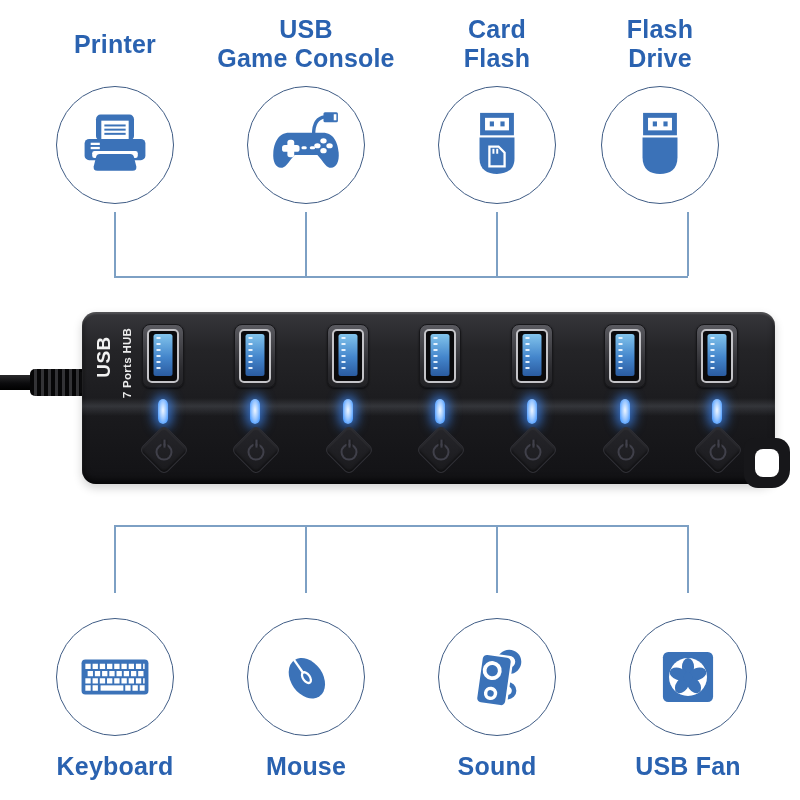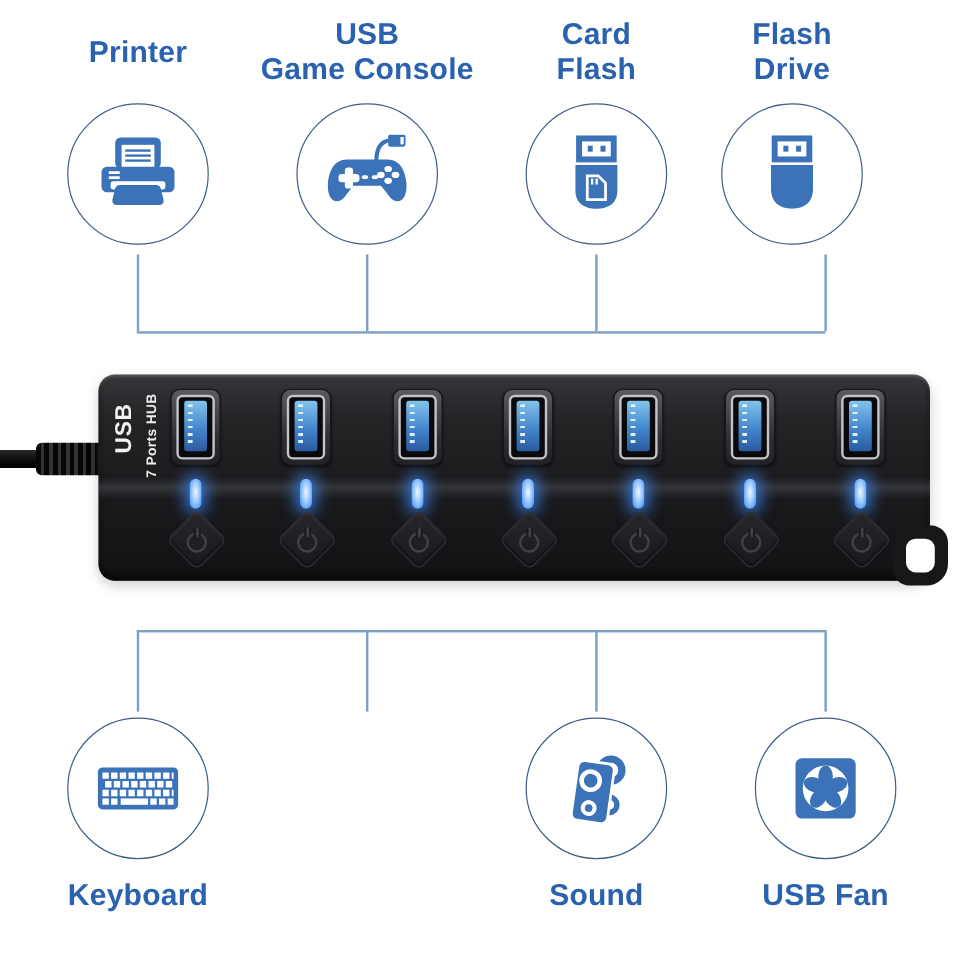--- a/index.html
+++ b/index.html
@@ -13,21 +13,21 @@
   .hline { height:1.5px; left:114px; width:574px; }
   .hline.top { top:276px; }
   .hline.bot { top:525px; }
   .vline { width:1.5px; }
   .vline.top { top:212px; height:64px; }
   .vline.bot { top:525px; height:68px; }
 
   
   .card { position:absolute; width:180px; display:flex; flex-direction:column; align-items:center; }
   .card.top { top:8px; }
-  .card.bot { top:598px;justify-content:flex-end; }
+  .card.bot { top:618px;justify-content:flex-end; }
   .dev-label {
     color:#2a62b0; font-weight:700; font-size:25px; line-height:29px;
     text-align:center; white-space:pre-line; letter-spacing:0.2px;
   }
   .card.top .dev-label { height:72px; display:flex; align-items:center; justify-content:center; }
   .card.bot .dev-label { margin-top:16px; }
   .dev-circle {
     width:118px; height:118px; border-radius:50%; background:#ffffff;
     border:1.6px solid #3f5c85; display:flex; align-items:center; justify-content:center;
     box-sizing:border-box;
@@ -270,20 +270,32 @@
         <line x1="14" y1="45.5" x2="89" y2="45.5" stroke="#ffffff" stroke-width="7" stroke-dasharray="7 2.5"></line>
         <line x1="11" y1="55" x2="89" y2="55" stroke="#ffffff" stroke-width="7" stroke-dasharray="7 2.5"></line>
         <line x1="11" y1="64.5" x2="28" y2="64.5" stroke="#ffffff" stroke-width="7" stroke-dasharray="7 2.5"></line>
         <rect x="31" y="61" width="30" height="7" fill="#ffffff"></rect>
         <line x1="63.5" y1="64.5" x2="89" y2="64.5" stroke="#ffffff" stroke-width="7" stroke-dasharray="7 2.5"></line>
       </svg>
     </div>
     <div class="dev-label">Keyboard</div>
   </div>
 
+  <div class="card bot" style="left:216px">
+    <div class="dev-circle">
+      <svg viewBox="0 0 100 100">
+        <g transform="rotate(-35 50 50)">
+          <ellipse cx="50" cy="52" rx="21" ry="29" fill="#3b72b8"></ellipse>
+          <line x1="50" y1="21" x2="50" y2="44" stroke="#ffffff" stroke-width="3"></line>
+          <ellipse cx="50" cy="51" rx="4.5" ry="8" fill="none" stroke="#ffffff" stroke-width="3"></ellipse>
+        </g>
+      </svg>
+    </div>
+    <div class="dev-label">Mouse</div>
+  </div>
 
   <div class="card bot" style="left:598px">
     <div class="dev-circle">
       <svg viewBox="0 0 100 100">
         <rect x="17" y="17" width="66" height="66" rx="7" fill="#3b72b8"></rect>
         <circle cx="50" cy="50" r="25" fill="#ffffff"></circle>
         <g fill="#3b72b8">
           <ellipse cx="50" cy="37" rx="8" ry="12"></ellipse>
           <ellipse cx="50" cy="37" rx="8" ry="12" transform="rotate(72 50 50)"></ellipse>
           <ellipse cx="50" cy="37" rx="8" ry="12" transform="rotate(144 50 50)"></ellipse>

